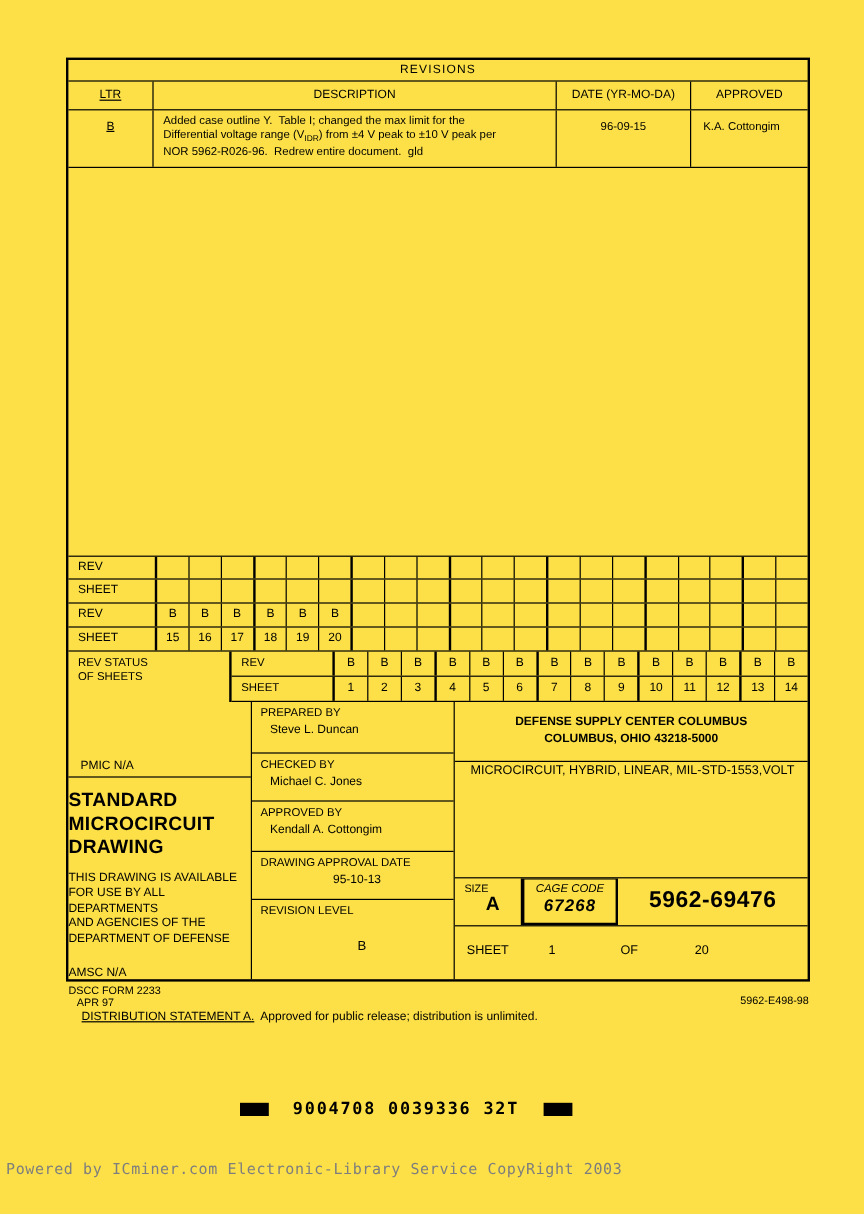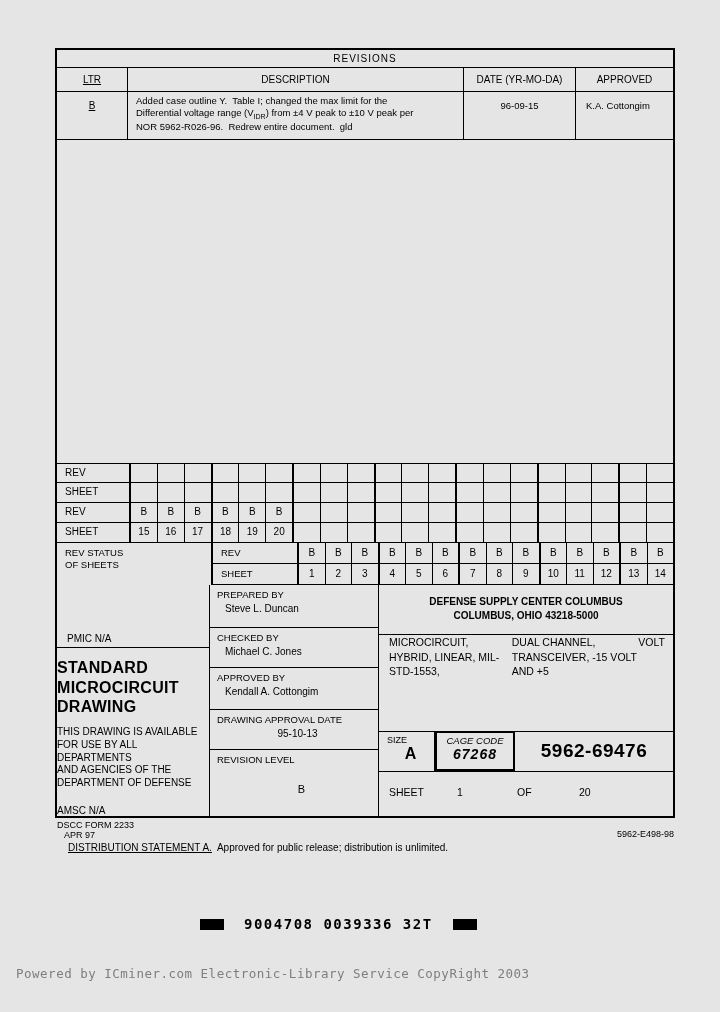--- a/index.html
+++ b/index.html
@@ -1,16 +1,16 @@
 <!DOCTYPE html>
 <html><head>
 <meta charset="utf-8">
 <style>
   html,body{margin:0;padding:0;background:#fff;}
-  .page{position:relative;width:720px;height:1012px;background:#e5e5e5;overflow:hidden;
+  .page{position:relative;width:720px;height:1012px;background:#fde047;overflow:hidden;
         font-family:"Liberation Sans","DejaVu Sans",sans-serif;color:#000;}
   .doc{position:absolute;left:55px;top:48px;width:620px;height:770px;
        border:2px solid #000;box-sizing:border-box;}
   .doc *{box-sizing:border-box;}
 
   
   .rev-title{position:absolute;left:0;top:0;width:100%;height:18px;border-bottom:1px solid #000;
              text-align:center;font-size:10px;letter-spacing:1px;line-height:17px;}
   .rev-header{position:absolute;left:0;top:18px;width:100%;height:24px;border-bottom:1px solid #000;display:flex;}
   .rev-row{position:absolute;left:0;top:42px;width:100%;height:48px;border-bottom:1px solid #000;display:flex;}
@@ -33,21 +33,21 @@
   .upper-table{position:absolute;left:0;top:413px;width:100%;height:80px;}
   .ut-row{display:flex;height:20px;border-bottom:1px solid #000;}
   .ut-row.first{border-top:1px solid #000;height:20px;}
   .ut-label{width:72px;font-size:10px;line-height:18px;padding-left:8px;}
   .cells{flex:1;display:flex;}
   .cells .cell{flex:1;border-left:1px solid #000;text-align:center;font-size:10px;line-height:18px;overflow:hidden;}
   .cells .cell:nth-child(3n+1){border-left-width:2px;}
 
   
   .rev-status{position:absolute;left:0;top:493px;width:100%;height:42px;display:flex;}
-  .rs-caption{width:156px;border-right:2px solid #000;font-size:9.5px;line-height:1.25;padding:4px 0 0 8px;}
+  .rs-caption{width:136px;border-right:2px solid #000;font-size:9.5px;line-height:1.25;padding:4px 0 0 8px;}
   .rs-right{flex:1;display:flex;flex-direction:column;}
   .rs-row{display:flex;height:21px;border-bottom:1px solid #000;}
   .rs-label{width:84px;font-size:9.5px;line-height:19px;padding-left:8px;}
   .rs-row .cells .cell{line-height:19px;}
 
   
   .title-block{position:absolute;left:0;top:535px;width:100%;height:231px;display:flex;}
   .tb-left{width:153px;border-right:1px solid #000;display:flex;flex-direction:column;}
   .pmic{height:30px;border-bottom:1px solid #000;font-size:10px;padding:8px 0 0 10px;margin-top:40px;}
   .smd-area{flex:1;text-align:left;}
@@ -87,21 +87,21 @@
   .doc-ref{position:absolute;right:46px;top:829px;font-size:9px;}
   .dist{position:absolute;left:68px;top:842px;font-size:10px;white-space:pre;}
   .dist .u{text-decoration:underline;}
 
   
   .barcode{position:absolute;left:200px;top:916px;display:flex;align-items:center;gap:20px;}
   .blk{width:24px;height:11px;background:#000;display:inline-block;}
   .bc-text{font-family:"DejaVu Sans Mono",monospace;font-weight:bold;font-size:14px;letter-spacing:1.5px;}
 
   
-  .watermark{position:absolute;left:16px;top:966px;font-family:"DejaVu Sans Mono",monospace;
+  .watermark{position:absolute;left:5px;top:966px;font-family:"DejaVu Sans Mono",monospace;
              font-size:12.5px;color:#7e7e7e;letter-spacing:0.5px;}
 </style>
 </head>
 <body>
 
 <div class="page">
   <div class="doc">
 
     <div class="rev-title">REVISIONS</div>
     <div class="rev-header">
@@ -314,21 +314,20 @@
         </div>
       </div>
 
       <div class="tb-right">
         <div class="agency">
           <div>DEFENSE SUPPLY CENTER COLUMBUS</div>
           <div>COLUMBUS, OHIO  43218-5000</div>
         </div>
         <div class="devdesc">
           <div>MICROCIRCUIT, HYBRID, LINEAR, MIL-STD-1553,</div>
-          <div>DUAL CHANNEL, TRANSCEIVER, -15 VOLT AND +5</div>
           <div>VOLT</div>
         </div>
         <div class="size-row">
           <div class="size-cell">
             <div class="sc-label">SIZE</div>
             <div class="size-value">A</div>
           </div>
           <div class="cage-cell">
             <div class="sc-label">CAGE CODE</div>
             <div class="cage-value">67268</div>

